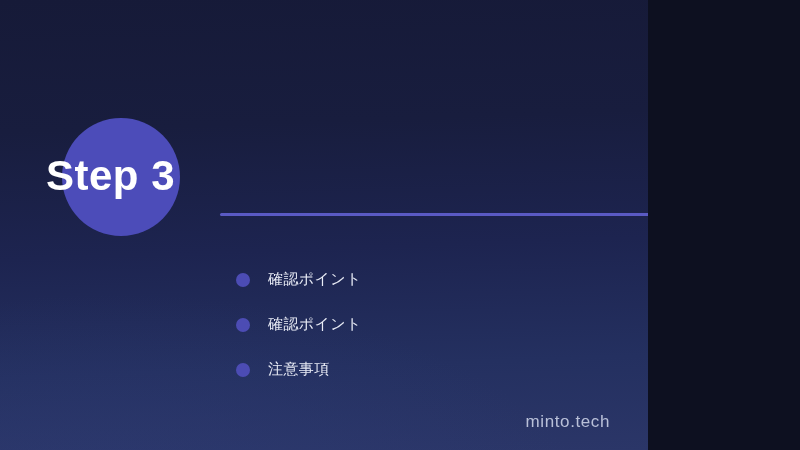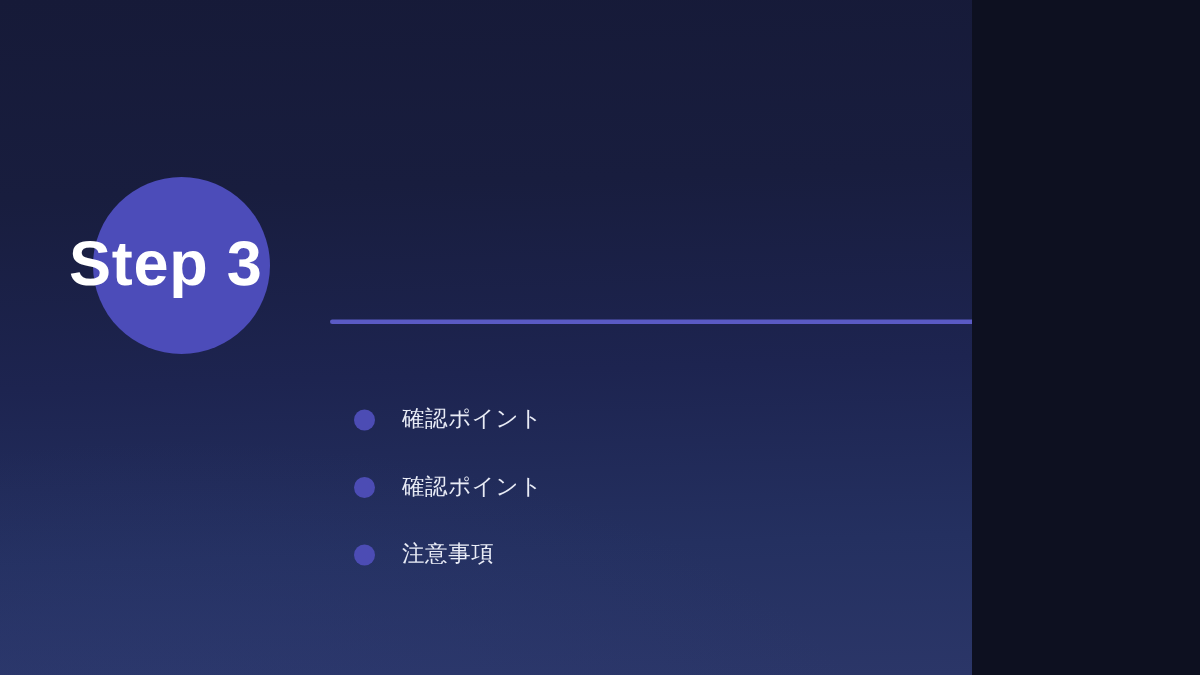--- a/index.html
+++ b/index.html
@@ -145,15 +145,16 @@
       <li class="bullet-row">
         <span class="bullet-dot"></span>
         <span class="bullet-text">確認ポイント</span>
       </li>
       <li class="bullet-row">
         <span class="bullet-dot"></span>
         <span class="bullet-text">注意事項</span>
       </li>
     </ul>
 
+    <div class="footer-brand">minto.tech</div>
 
   </div>
 </div>
 
 </body></html>

